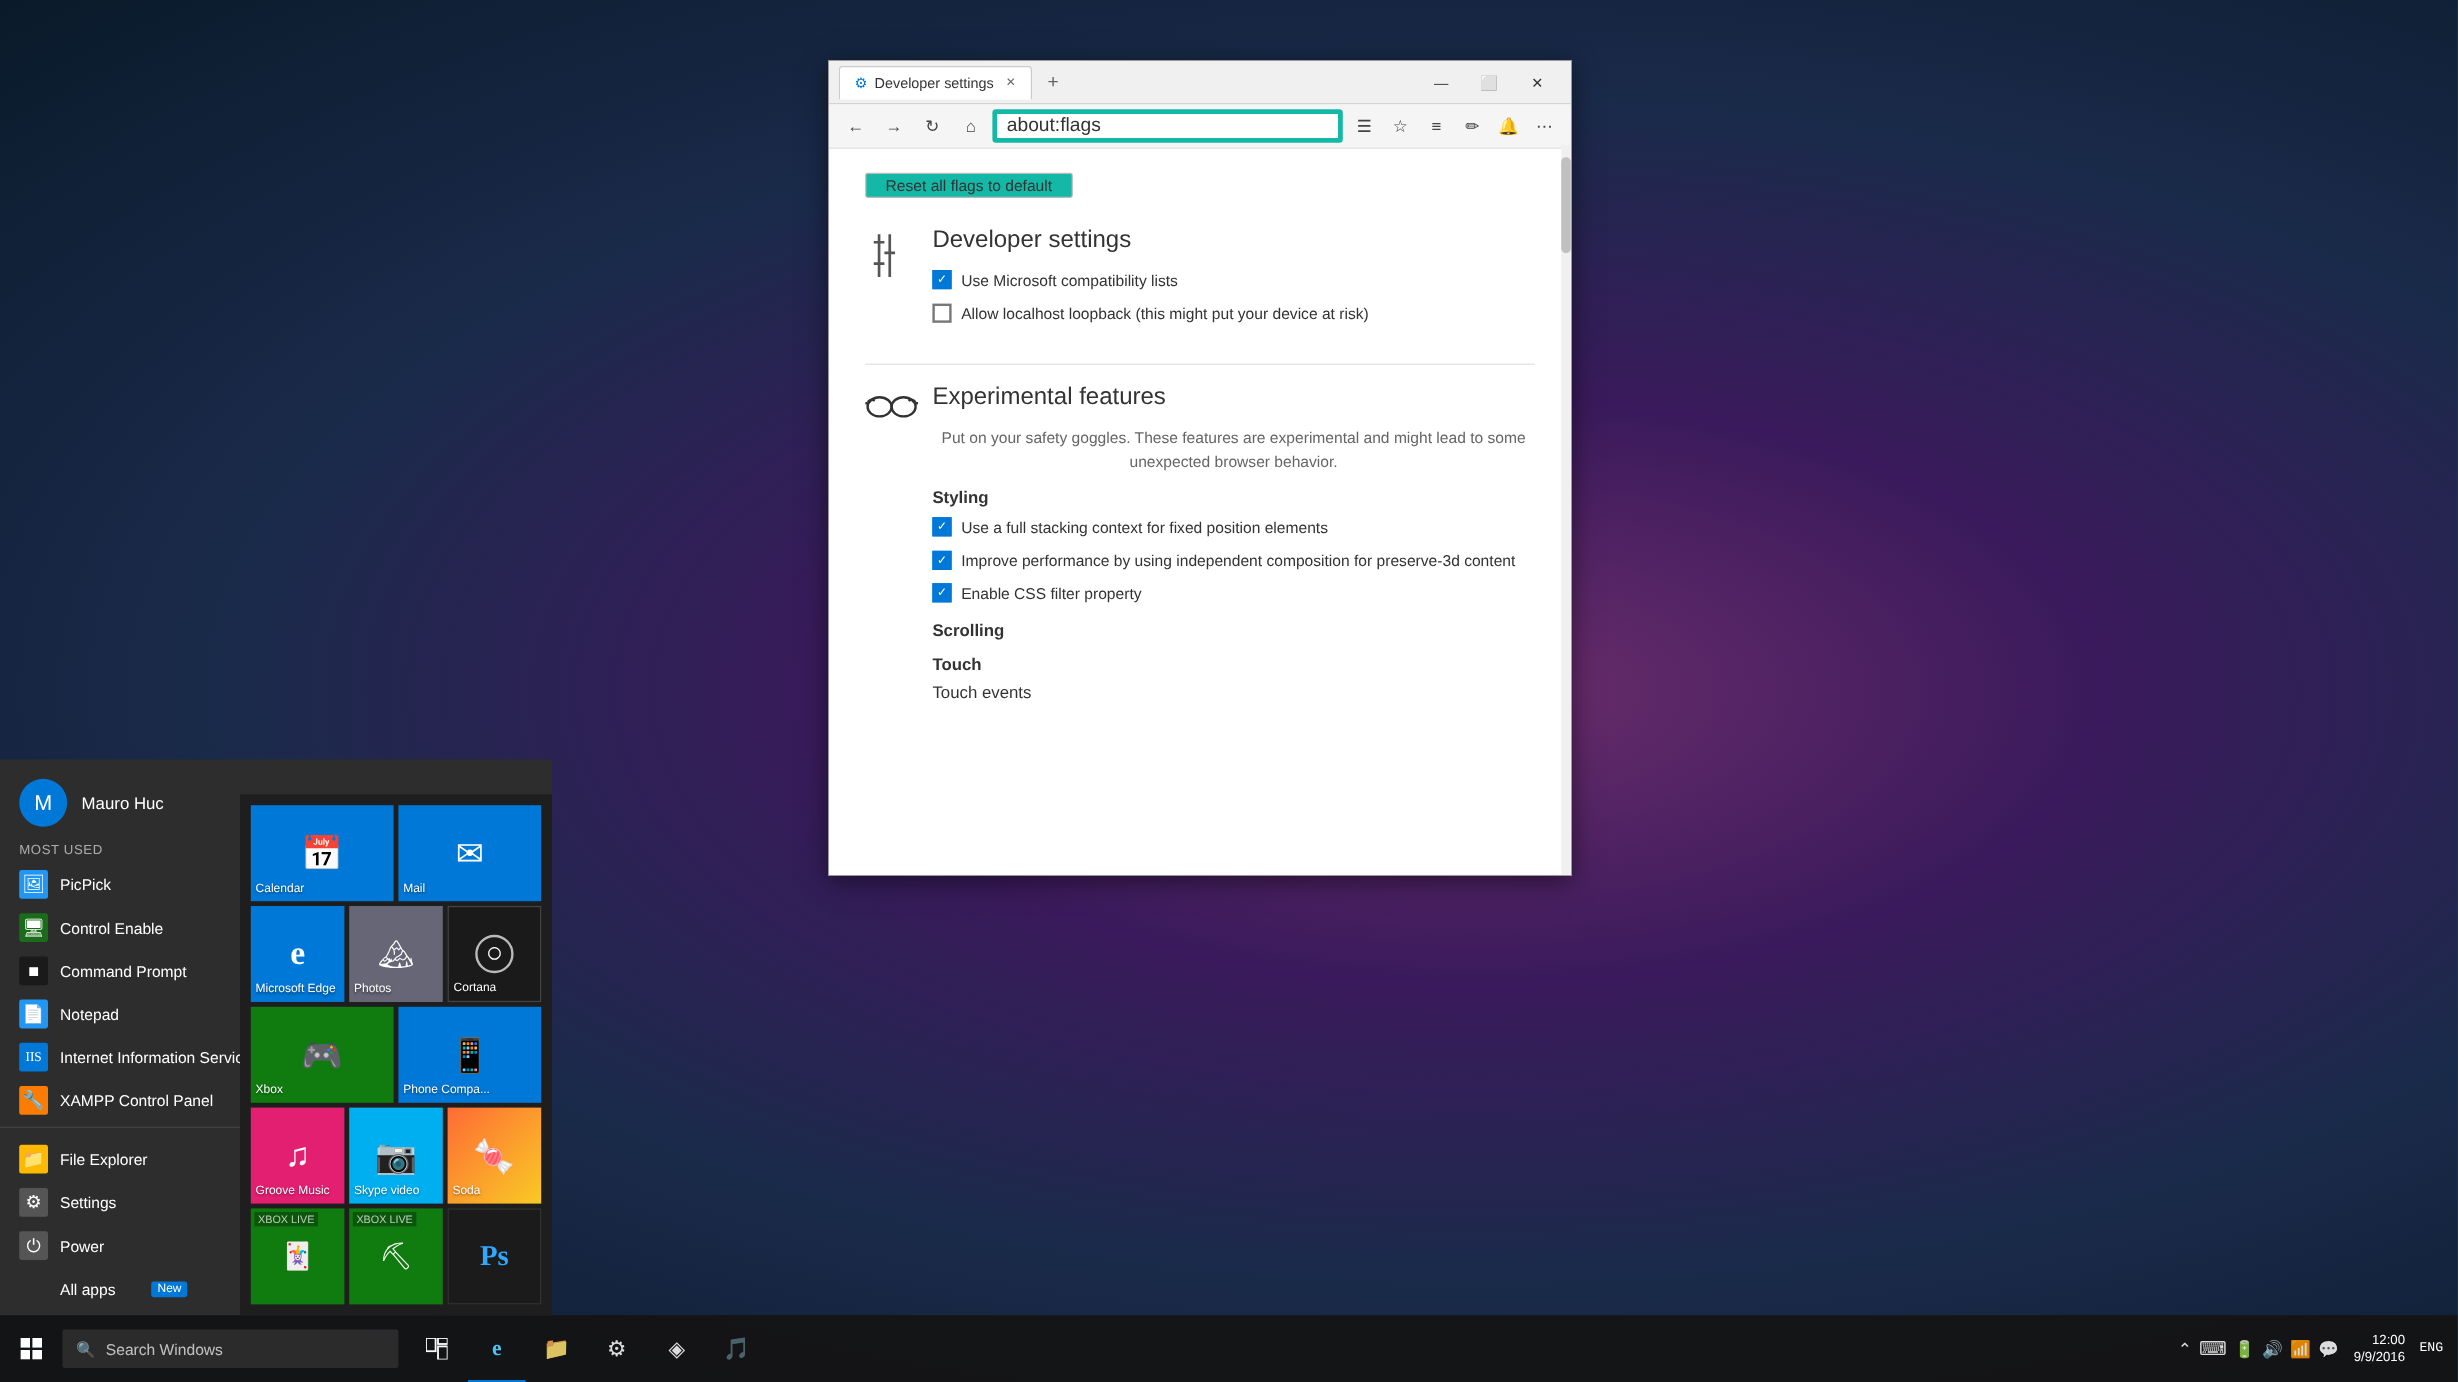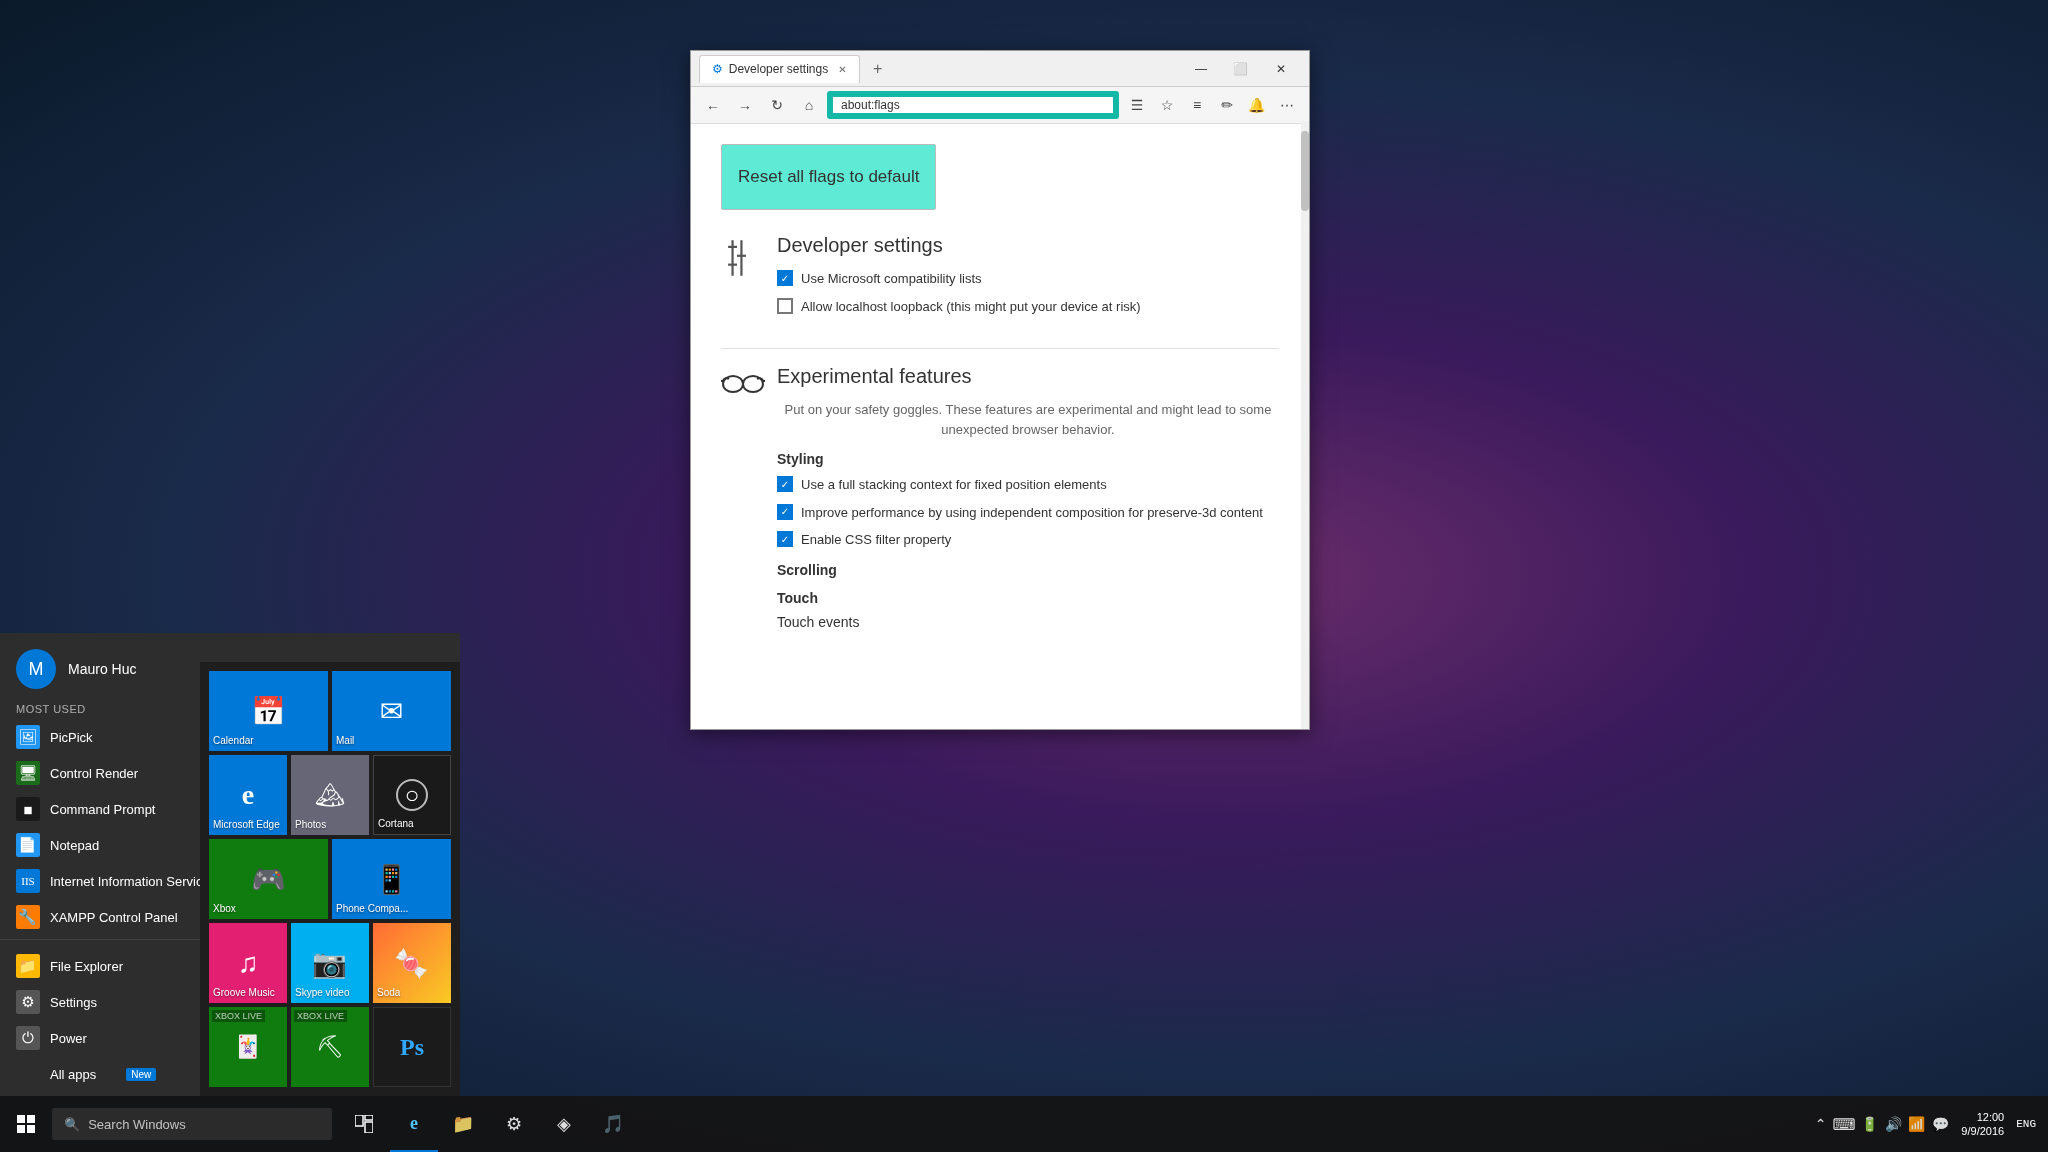--- a/index.html
+++ b/index.html
@@ -296,24 +296,24 @@
       justify-content: center;
       color: #444;
       cursor: pointer;
       border-radius: 3px;
       font-size: 14px;
     }
     .address-bar {
       flex: 1;
       height: 28px;
       background: white;
-      border: 6px solid #14b8a6;
+      border: 4px solid #14b8a6;
       border-radius: 3px;
       padding: 0 8px;
-      font-size: 12px;
+      font-size: 16px;
       display: flex;
       align-items: center;
       color: #333;
     }
     .toolbar-right {
       display: flex;
       align-items: center;
       gap: 2px;
     }
     .toolbar-btn {
@@ -343,25 +343,25 @@
     .scrollbar-thumb {
       position: absolute;
       top: 10px;
       width: 8px;
       height: 80px;
       background: #c0c0c0;
       border-radius: 4px;
     }
 
     .reset-btn {
-      background: #5eead4;
+      background: #14b8a6;
       border: 1px solid #bbb;
       border-radius: 2px;
-      padding: 22px 16px;
-      font-size: 17px;
+      padding: 2px 16px;
+      font-size: 13px;
       cursor: pointer;
       color: #333;
       margin-bottom: 24px;
       display: inline-block;
     }
 
     .settings-section {
       display: flex;
       gap: 20px;
       margin-bottom: 24px;
@@ -589,21 +589,21 @@
   <div class="most-used-label">Most used</div>
 
   <div class="app-list">
     <div class="app-item">
       <div class="app-icon" style="background:#2196F3;color:white;">🖼</div>
       <span>PicPick</span>
       <span class="app-arrow">›</span>
     </div>
     <div class="app-item">
       <div class="app-icon" style="background:#1a6b1a;color:white;">🖥</div>
-      <span>Control Render</span>
+      <span>Control Enable</span>
       <span class="app-arrow">›</span>
     </div>
     <div class="app-item">
       <div class="app-icon" style="background:#1a1a1a;color:white;">■</div>
       <span>Command Prompt</span>
     </div>
     <div class="app-item">
       <div class="app-icon" style="background:#2196F3;color:white;">📄</div>
       <span>Notepad</span>
       <span class="app-arrow">›</span>

